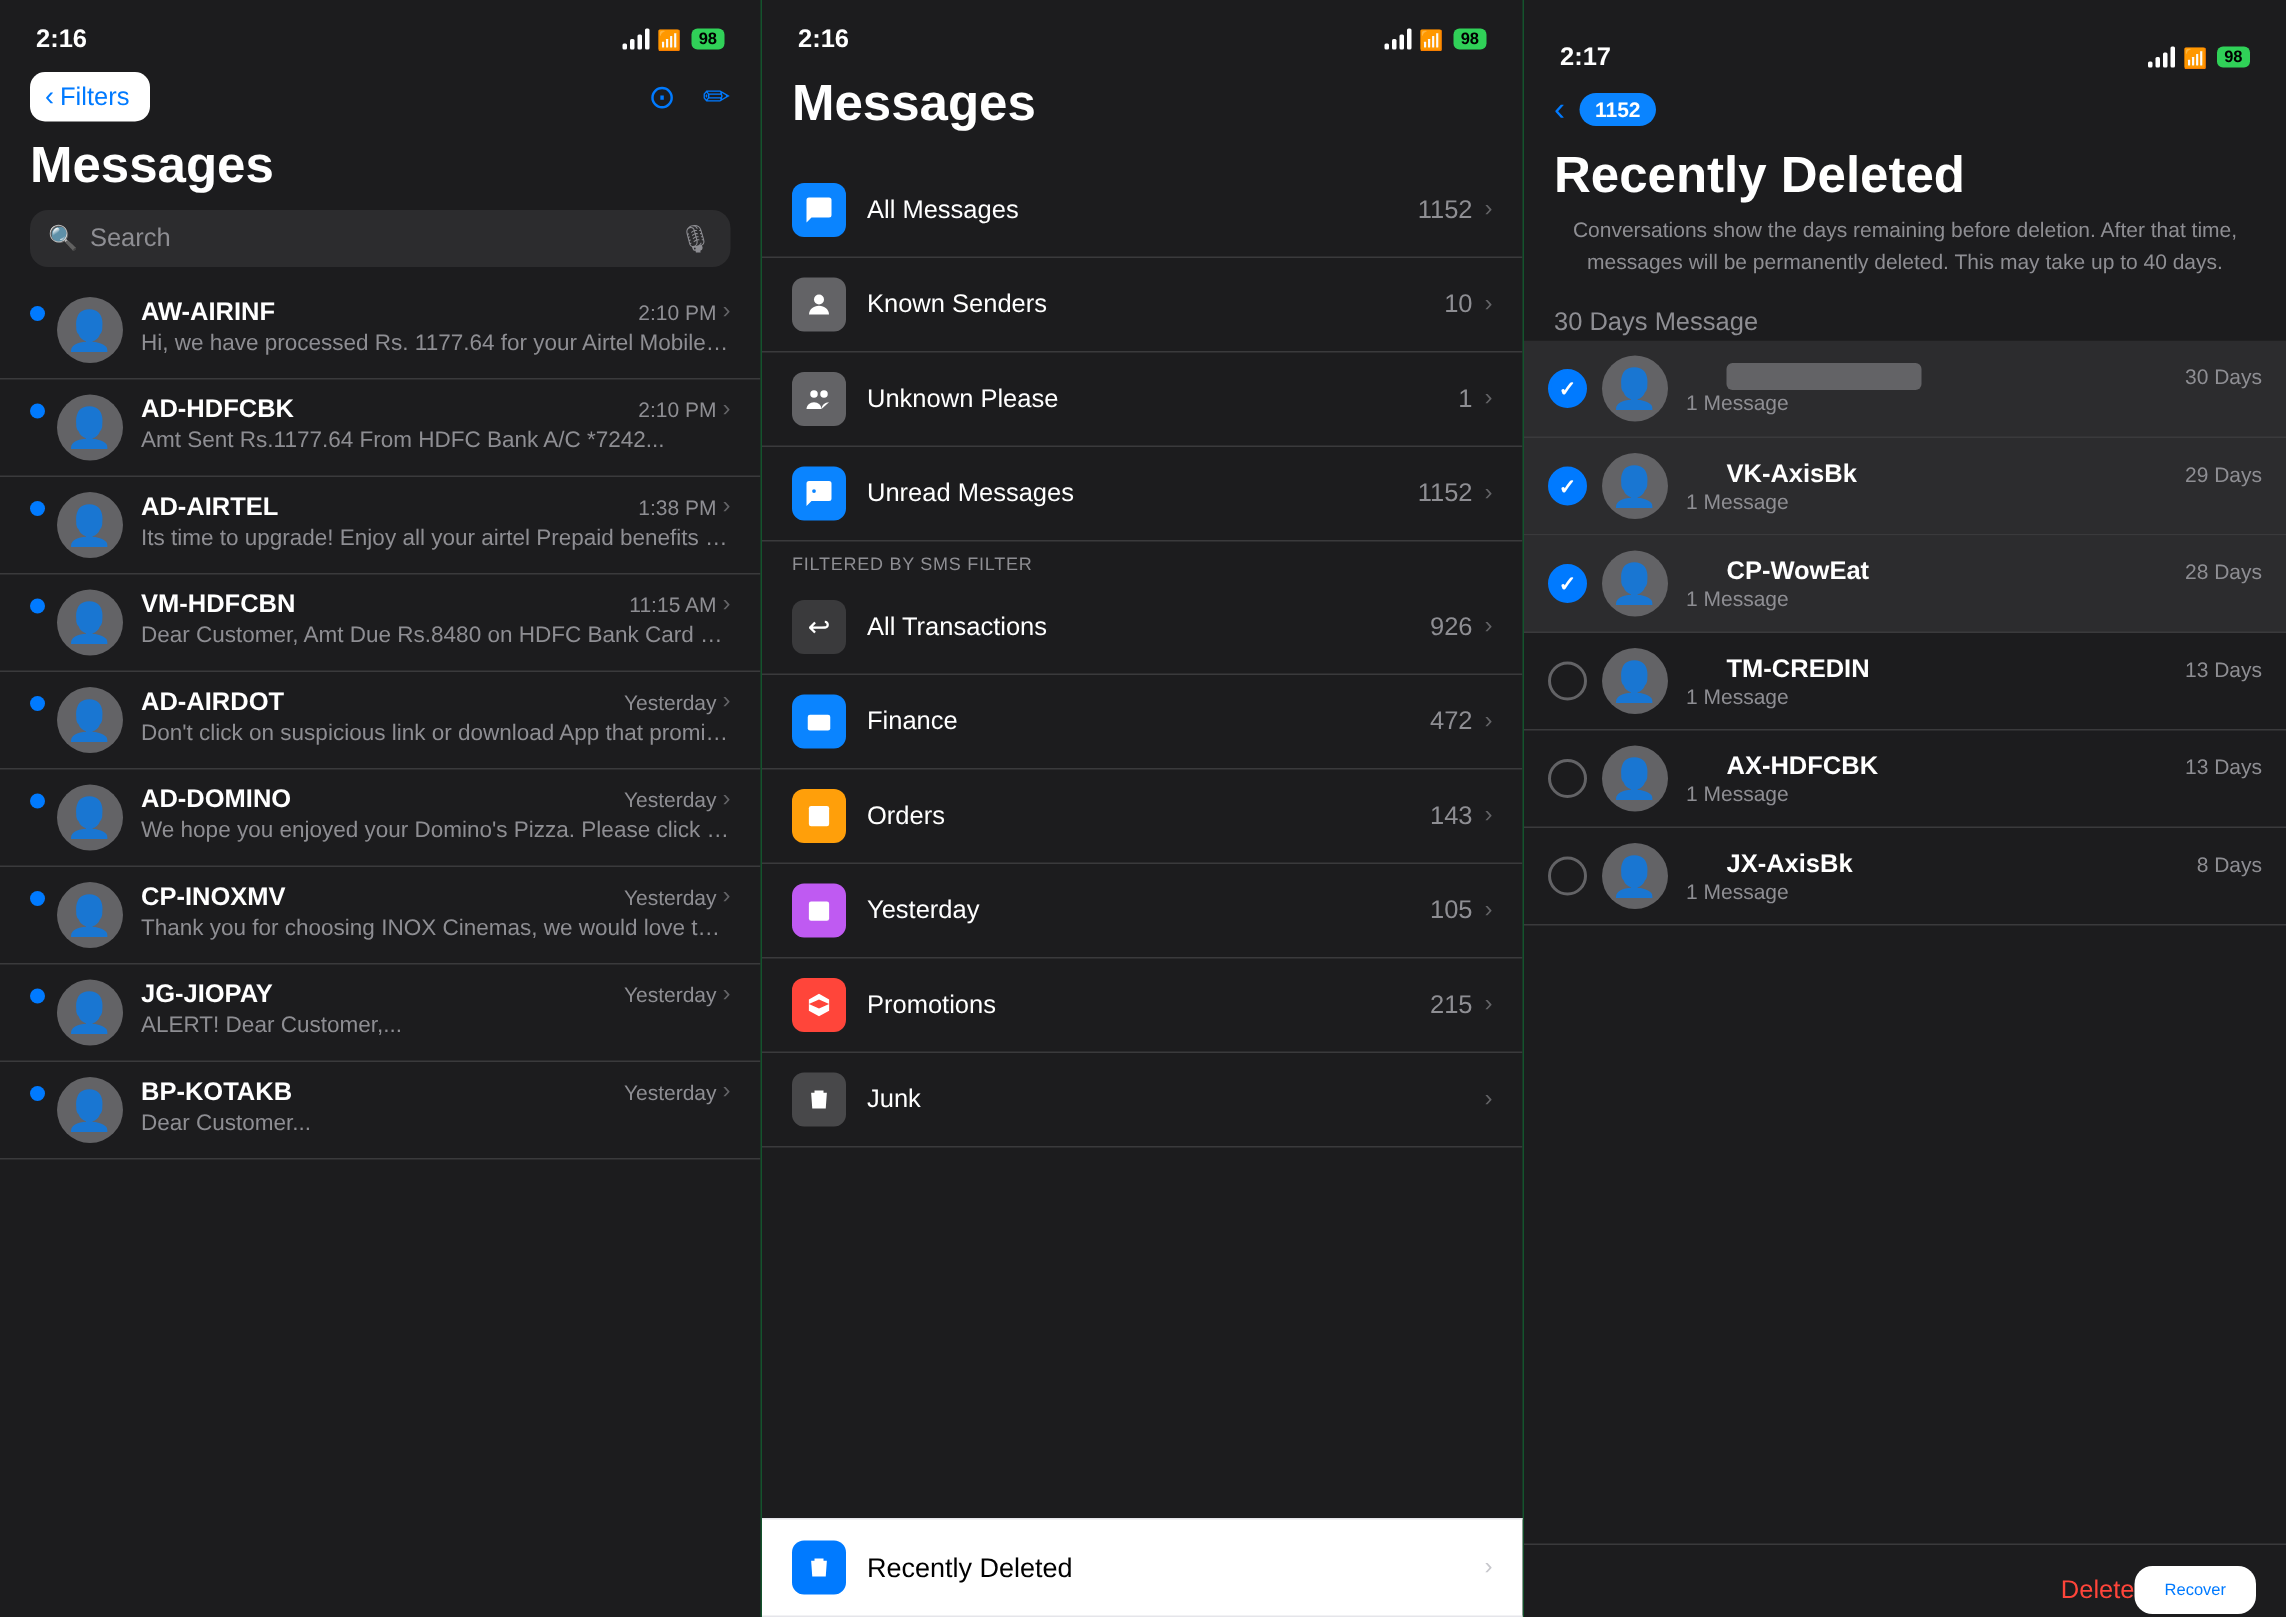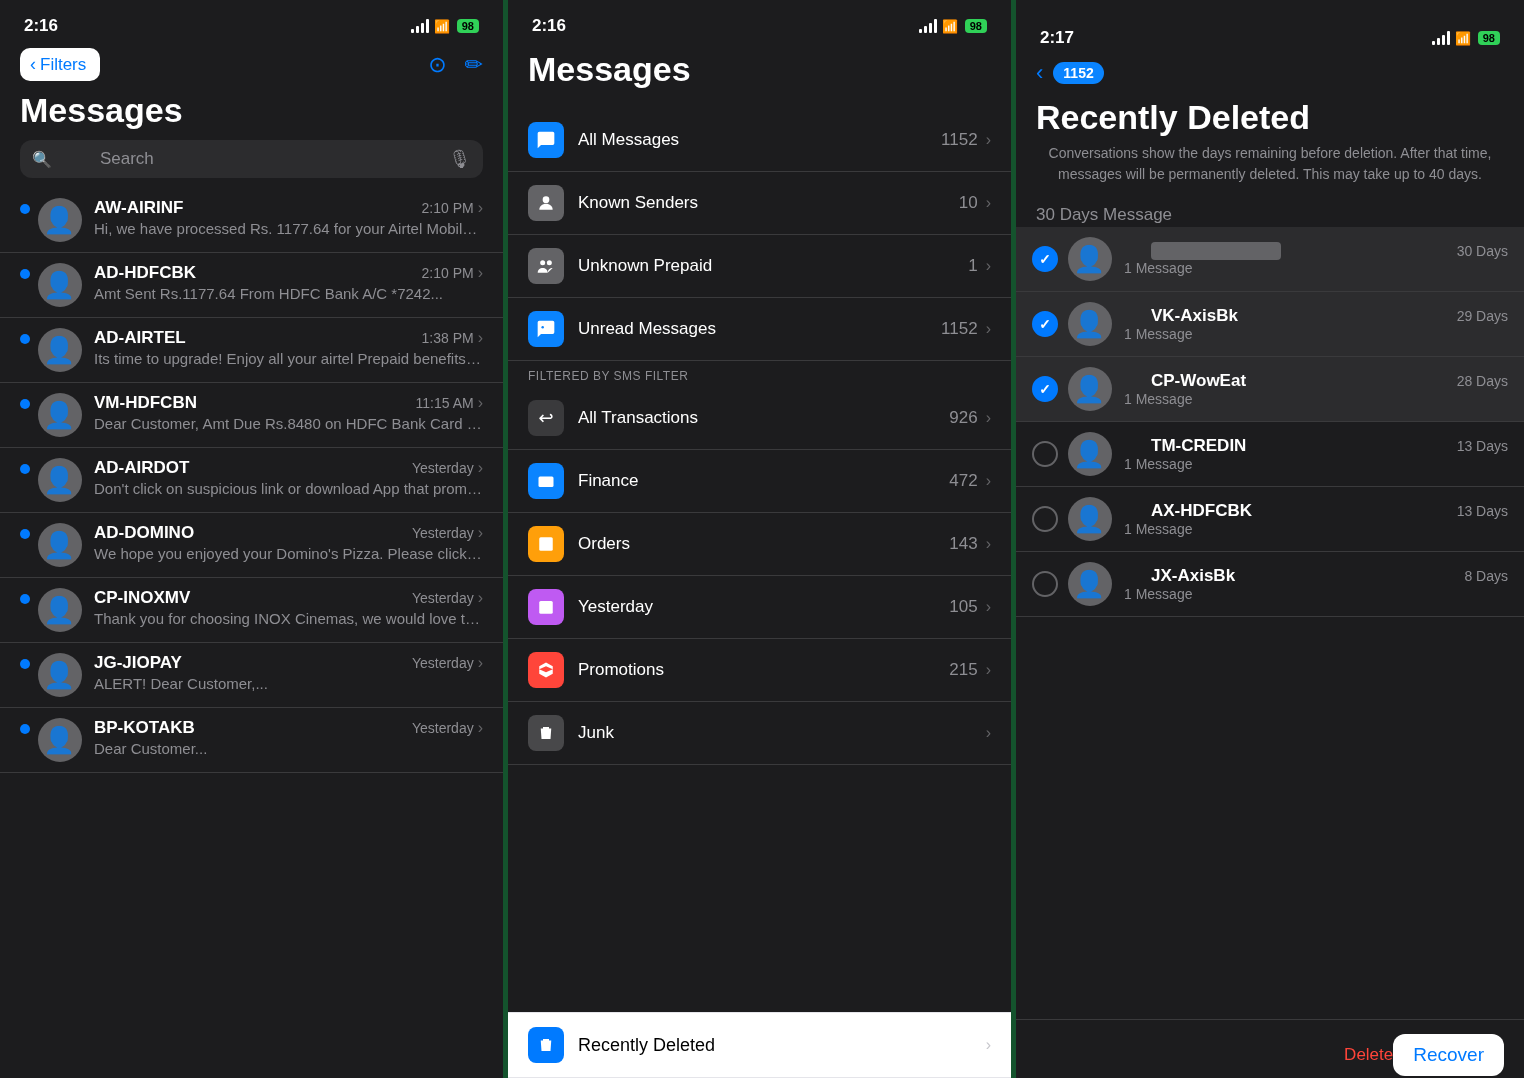--- a/index.html
+++ b/index.html
@@ -13,21 +13,21 @@
     }
 
     
     .panel {
       width: 508px;
       height: 1078px;
       background: #1c1c1e;
       display: flex;
       flex-direction: column;
       position: relative;
-      border-right: 5px solid #14532d;
+      border-right: 1px solid #14532d;
     }
 
     
     .status-bar {
       display: flex;
       justify-content: space-between;
       align-items: center;
       padding: 14px 24px 6px;
       height: 44px;
     }
@@ -89,21 +89,21 @@
     .search-bar {
       margin: 0 20px 10px;
       background: #2c2c2e;
       border-radius: 12px;
       display: flex;
       align-items: center;
       padding: 8px 12px;
       gap: 8px;
     }
     .search-bar-icon { color: #8e8e93; font-size: 16px; }
-    .search-bar-text { color: #8e8e93; font-size: 17px; flex: 1; margin-left: 40px; }
+    .search-bar-text { color: #8e8e93; font-size: 17px; flex: 1; }
     .search-bar-mic { color: #8e8e93; font-size: 18px; }
 
     .message-list { flex: 1; overflow: hidden; }
     .message-item {
       display: flex;
       align-items: flex-start;
       padding: 10px 20px;
       border-bottom: 1px solid #3a3a3c;
       cursor: pointer;
       position: relative;
@@ -297,21 +297,21 @@
       border-top: 1px solid #3a3a3c;
     }
     .delete-btn {
       color: #ff453a;
       font-size: 17px;
       cursor: pointer;
     }
     .recover-btn {
       background: #fff;
       color: #007aff;
-      font-size: 19px;
+      font-size: 11px;
       font-weight: 500;
       padding: 10px 20px;
       border-radius: 12px;
       cursor: pointer;
     }
 
     
     .thirty-days-label {
       font-size: 17px;
       color: #8e8e93;
@@ -521,21 +521,21 @@
 
     <div class="filter-item">
       <div class="filter-icon fi-gray">
         <svg width="20" height="20" viewBox="0 0 24 24" fill="white">
             <circle cx="8" cy="8" r="3"></circle>
             <circle cx="16" cy="8" r="3"></circle>
             <path d="M2 20c0-3 2.7-5.5 6-5.5S14 17 14 20"></path>
             <path d="M14 20c0-3 2.7-5.5 6-5.5"></path>
           </svg>
       </div>
-      <span class="filter-label">Unknown Prepaid</span>
+      <span class="filter-label">Unknown Please</span>
       <span class="filter-count">1</span>
       <span class="chevron-right">›</span>
     </div>
 
     <div class="filter-item">
       <div class="filter-icon fi-blue">
         <svg width="20" height="20" viewBox="0 0 24 24" fill="white">
             <path d="M4 2h16a2 2 0 012 2v12a2 2 0 01-2 2H6l-4 4V4a2 2 0 012-2z"></path>
             <circle cx="8" cy="10" r="1.5" fill="#0a84ff"></circle>
           </svg>

